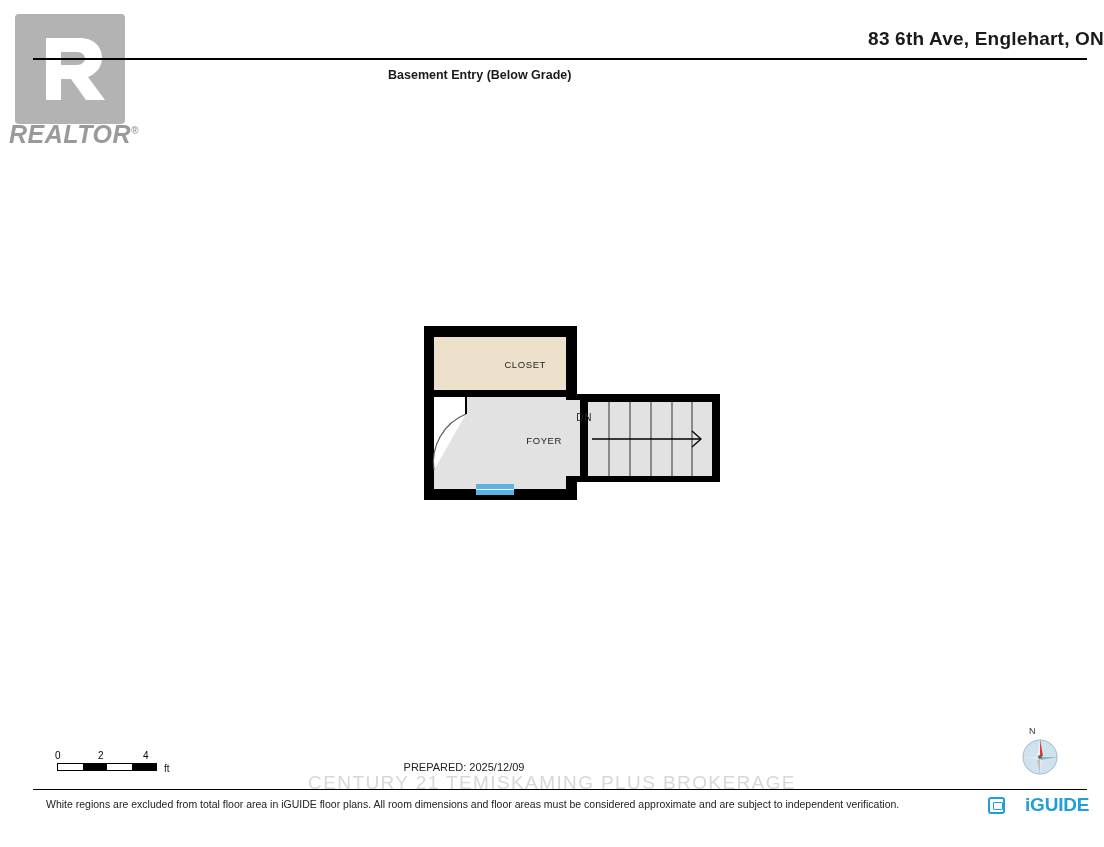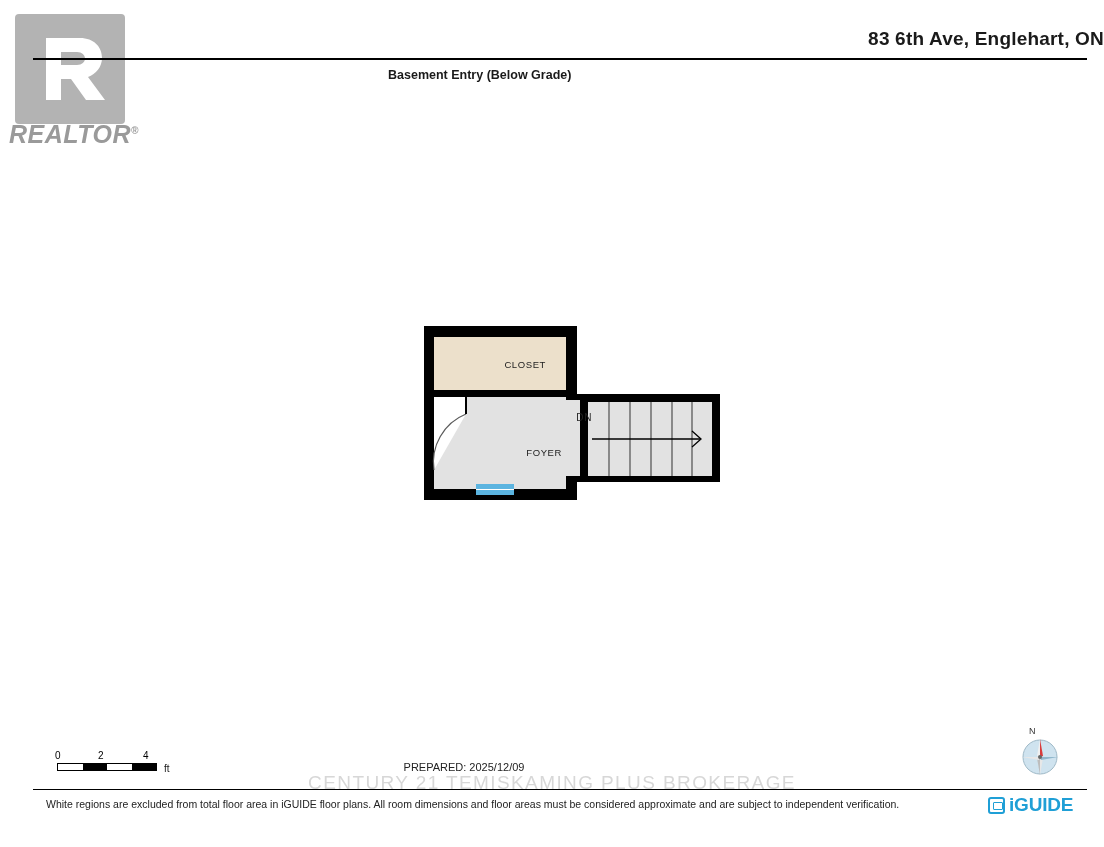--- a/index.html
+++ b/index.html
@@ -184,21 +184,21 @@
     color: #333;
   }
 
   
   .iguide {
     position: absolute;
     left: 988px;
     top: 794px;
     display: flex;
     align-items: center;
-    gap: 4px;
+    gap: 20px;
   }
   .iguide-mark {
     width: 17px;
     height: 17px;
     border: 2px solid #1f9fd6;
     border-radius: 3px;
     box-sizing: border-box;
     position: relative;
   }
   .iguide-mark::after {
@@ -276,21 +276,21 @@
       <polyline points="692,431 701,439 692,447" fill="none" stroke="#000000" stroke-width="1.3"></polyline>
     </g>
 
     <g>
       <rect x="476" y="484" width="38" height="11" fill="#5bb4e0"></rect>
       <line x1="476" y1="489.5" x2="514" y2="489.5" stroke="#ffffff" stroke-width="1.2"></line>
     </g>
   </svg>
 
   <div class="room-label" style="left:454px; top:359px; width:92px;">CLOSET</div>
-  <div class="room-label" style="left:470px; top:435px; width:92px;margin-top:12px;">FOYER</div>
+  <div class="room-label" style="left:470px; top:435px; width:92px;">FOYER</div>
   <div class="room-label" style="left:560px; top:412px; width:32px; font-size:10px;">DN</div>
 </div>
 
 <div class="scale-num" style="left:55px; top:750px;">0</div>
 <div class="scale-num" style="left:98px; top:750px;">2</div>
 <div class="scale-num" style="left:143px; top:750px;">4</div>
 <div class="scale-bar"></div>
 <div class="scale-unit">ft</div>
 
 <div class="prepared">PREPARED: 2025/12/09</div>

